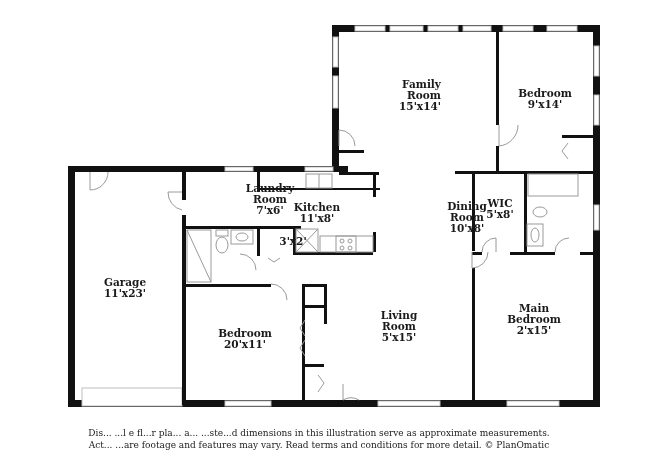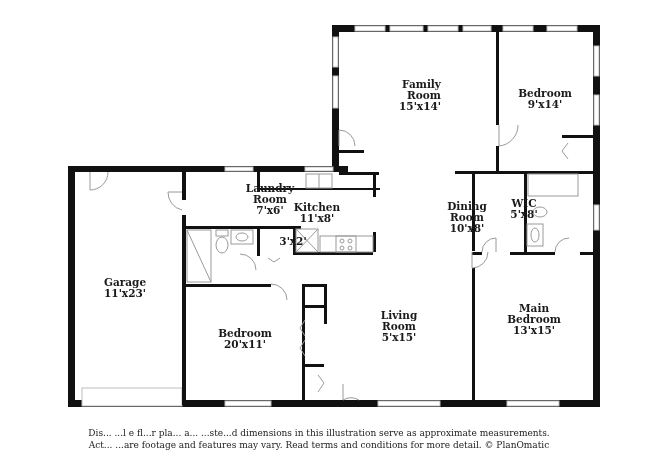--- a/index.html
+++ b/index.html
@@ -158,38 +158,38 @@
     <span>11'x8'</span>
   </div>
   <div class="label" style="left:293px;top:236px;">
     <span>3'x2'</span>
   </div>
   <div class="label" style="left:423px;top:201px;margin-left:44px;">
     <span>Dining</span>
     <span>Room</span>
     <span>10'x8'</span>
   </div>
-  <div class="label" style="left:524px;top:198px;">
+  <div class="label" style="left:500px;top:198px;">
     <span>WIC</span>
     <span>5'x8'</span>
   </div>
   <div class="label" style="left:125px;top:277px;">
     <span>Garage</span>
     <span>11'x23'</span>
   </div>
   <div class="label" style="left:245px;top:328px;">
     <span>Bedroom</span>
     <span>20'x11'</span>
   </div>
   <div class="label" style="left:399px;top:310px;">
     <span>Living</span>
     <span>Room</span>
     <span>5'x15'</span>
   </div>
   <div class="label" style="left:534px;top:303px;">
     <span>Main</span>
     <span>Bedroom</span>
-    <span>13'x15'</span>
+    <span>2'x15'</span>
   </div>
 </div>
 
 <div class="disclaimer" style="top:427px;">Dis...  ...l e fl...r pla... a... ...ste...d dimensions in this illustration serve as approximate measurements.</div>
 <div class="disclaimer" style="top:439px;">Act... ...are footage and features may vary. Read terms and conditions for more detail. © PlanOmatic</div>
 
 </body></html>

